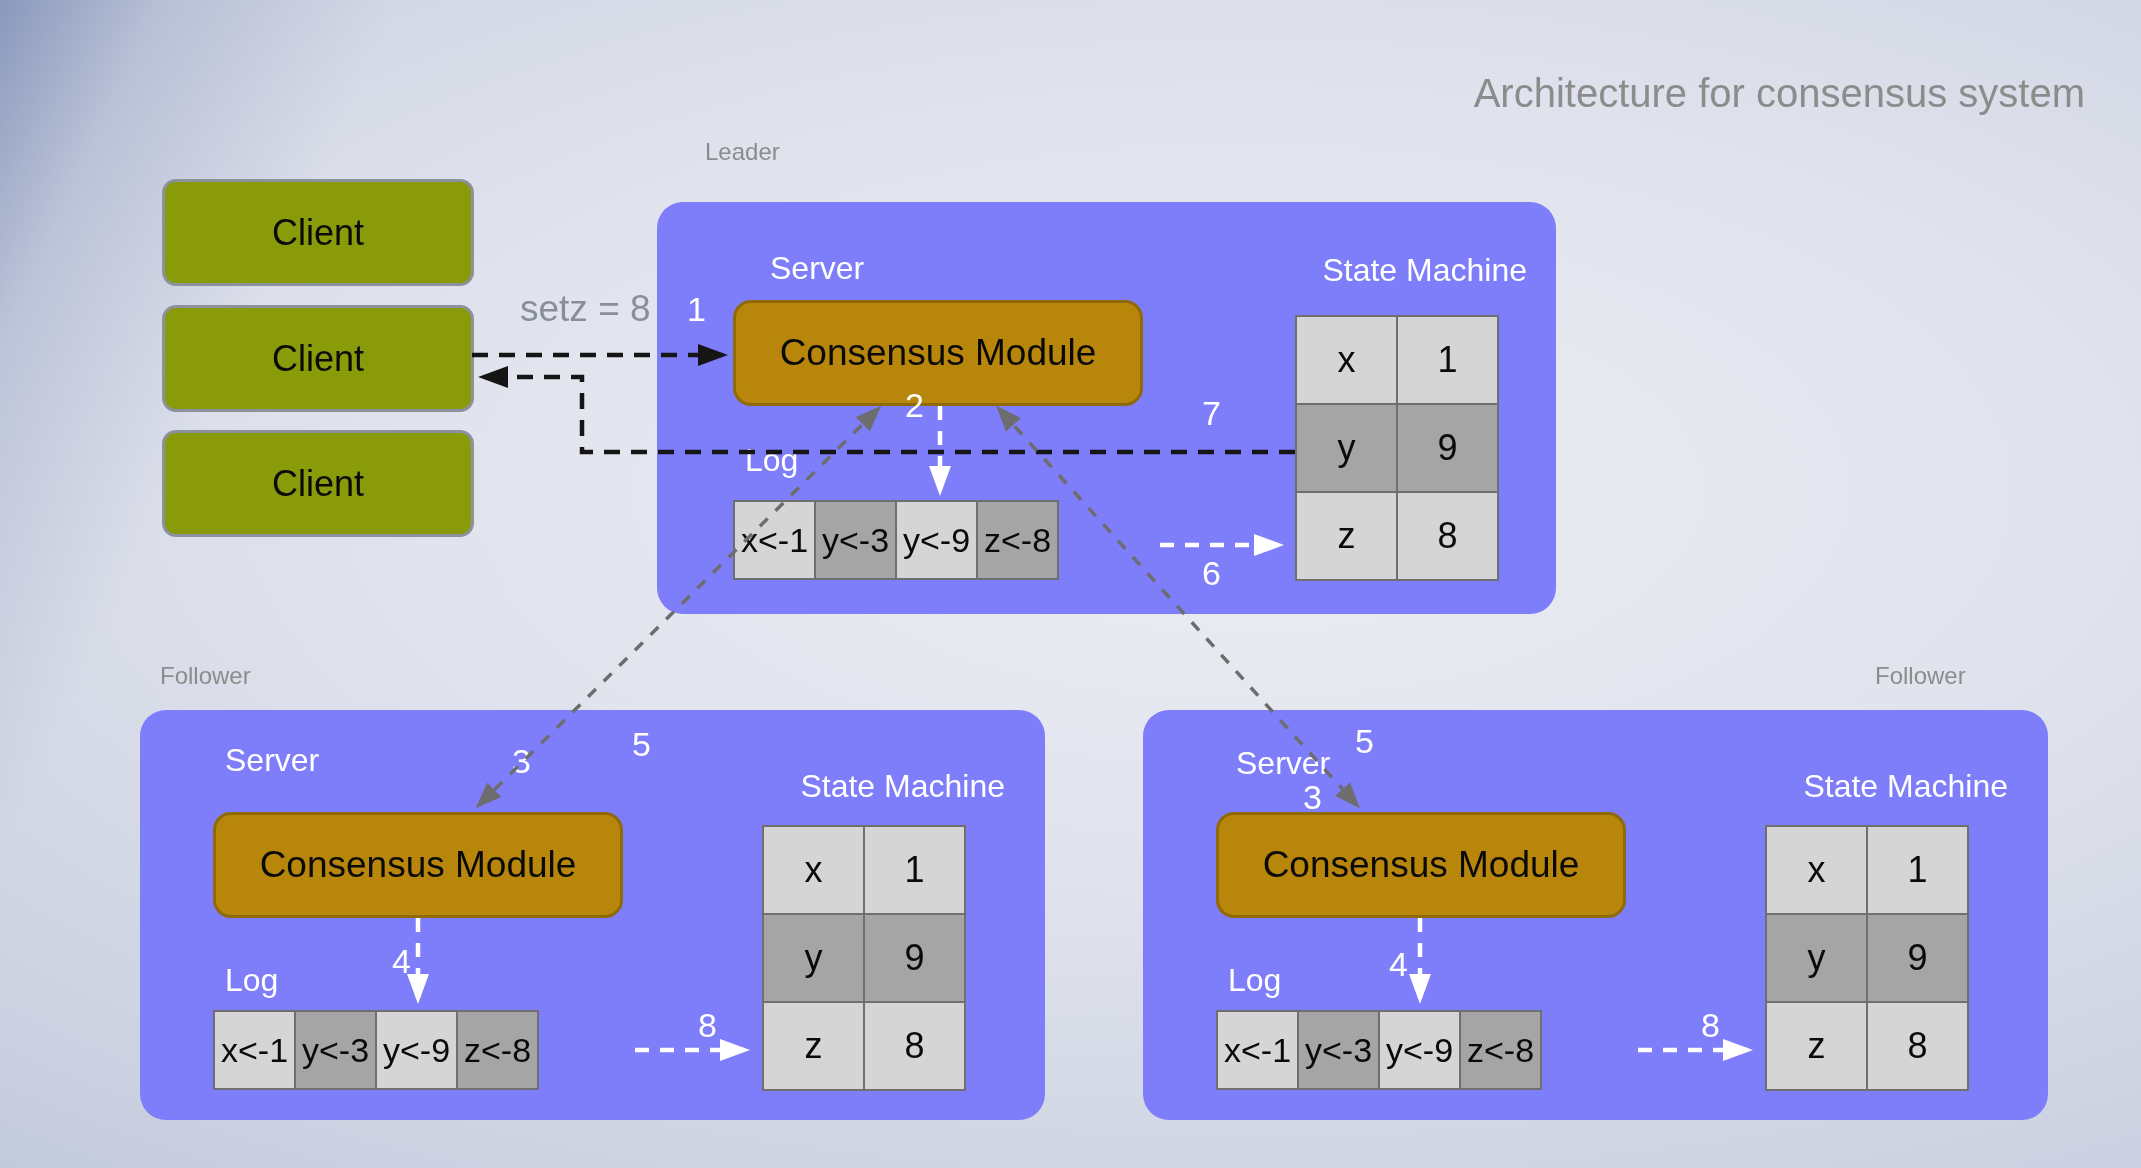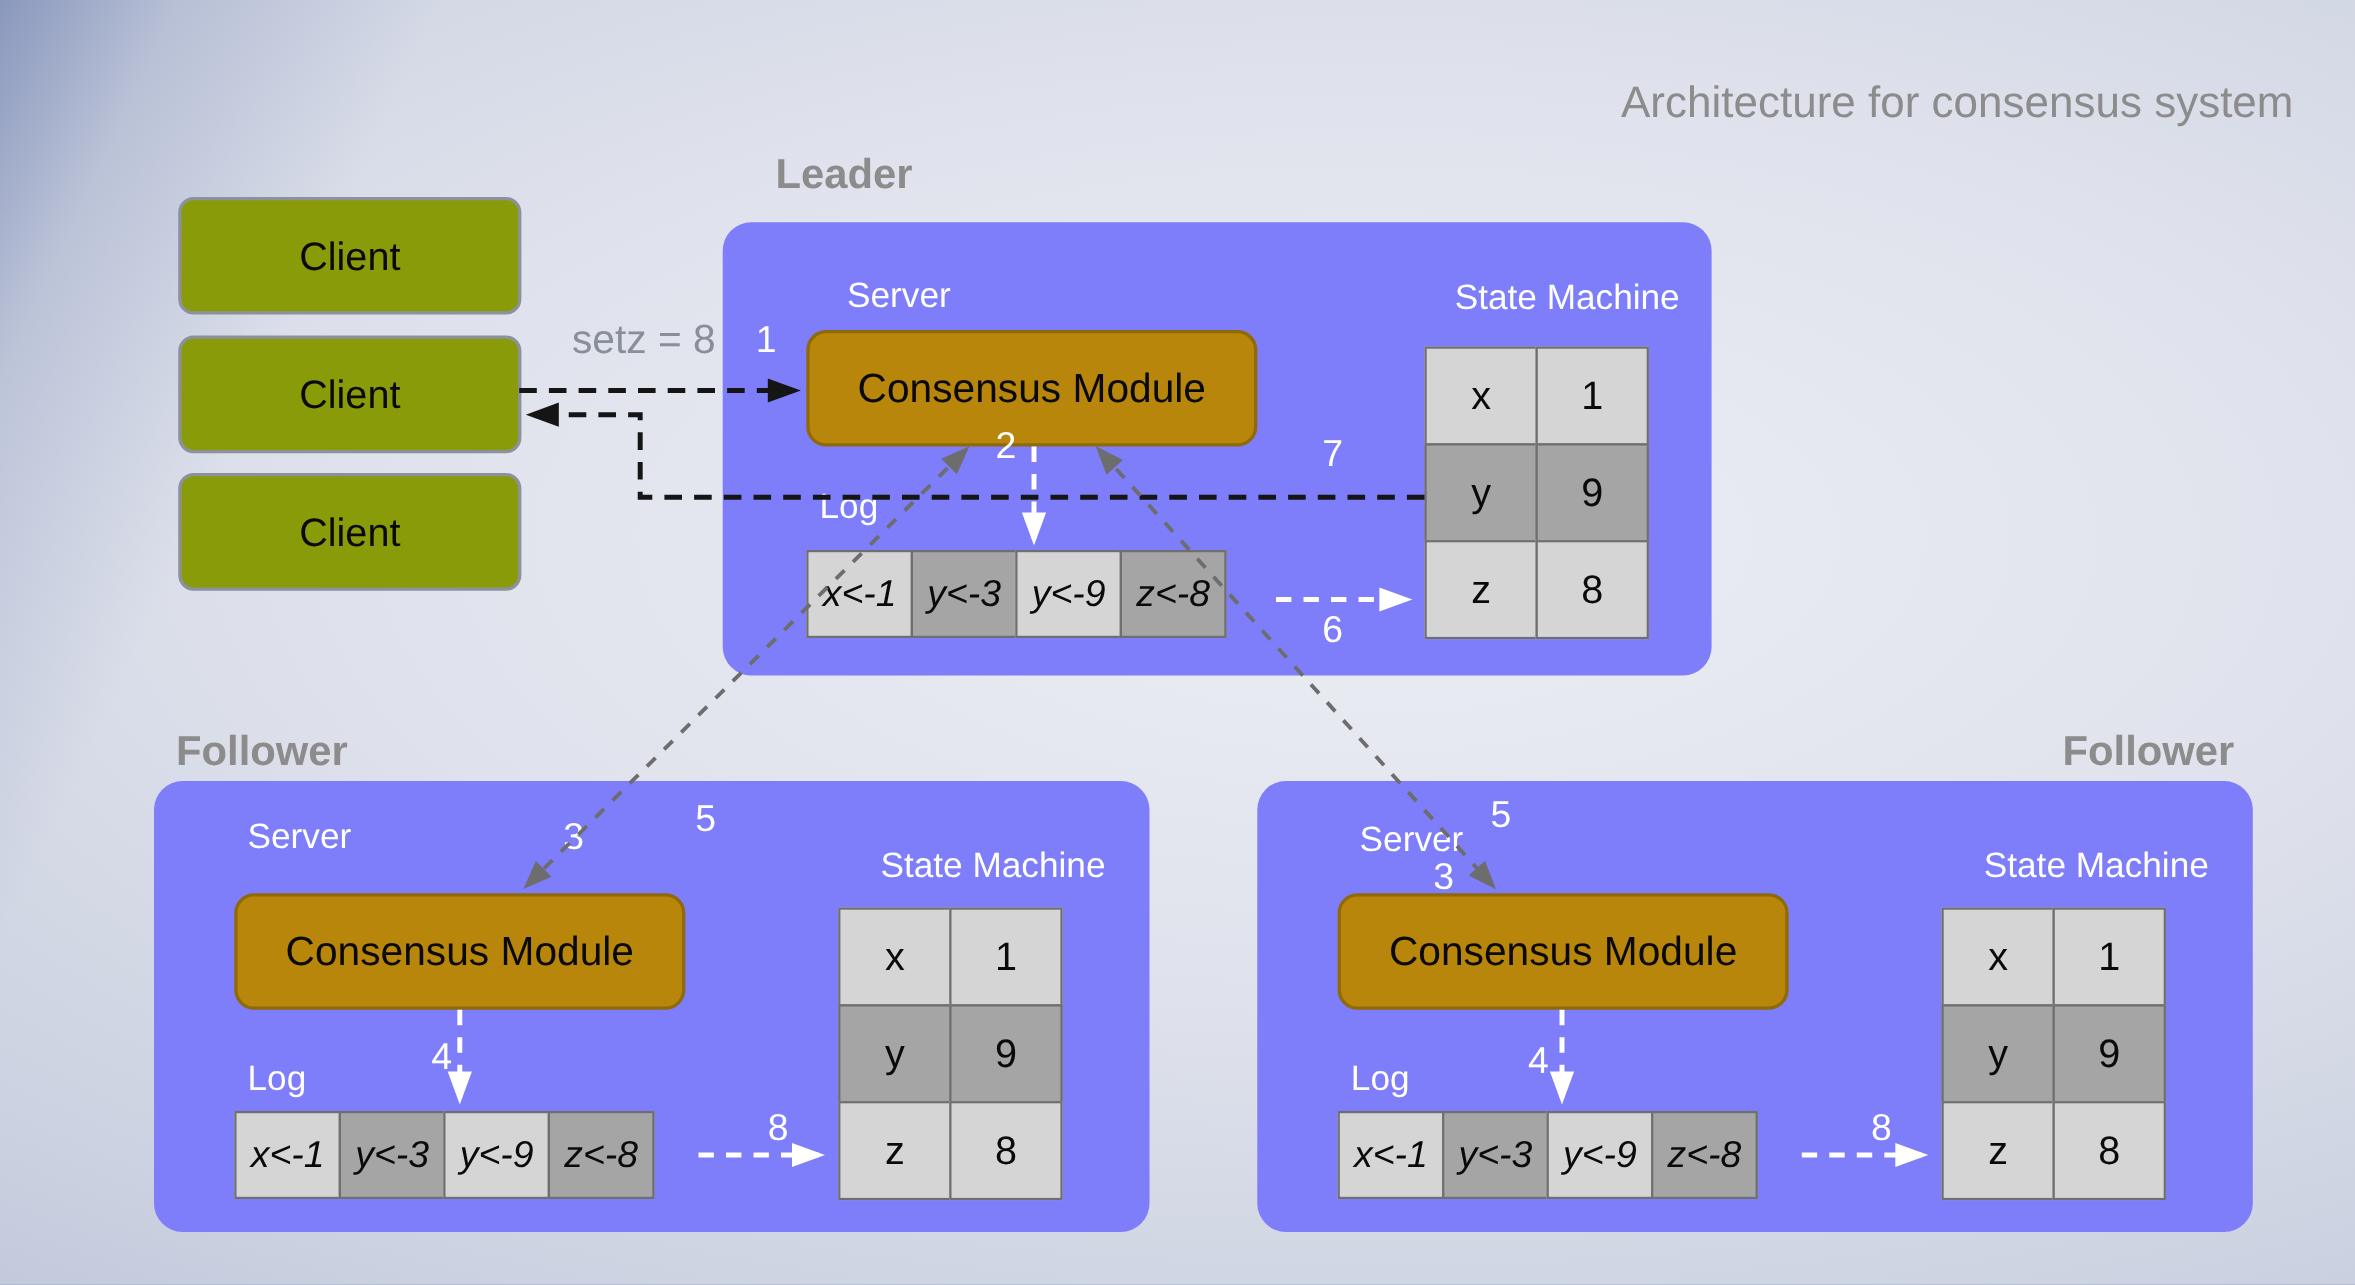--- a/index.html
+++ b/index.html
@@ -3,21 +3,21 @@
 <meta charset="utf-8">
 <style>
   html,body { margin:0; padding:0; background:#9aa5c4; }
   .canvas {
     position:relative; width:2141px; height:1168px; overflow:hidden;
     font-family:"Liberation Sans", sans-serif;
     background-image:
       linear-gradient(115deg, rgba(72,94,152,0.50) 0%, rgba(72,94,152,0.18) 6%, rgba(72,94,152,0) 15%),
       radial-gradient(ellipse 115% 95% at 58% 42%, #eceef4 0%, #dfe2ec 38%, #ccd2e1 68%, #b0bad2 100%);
   }
-  .muted-label { position:absolute; color:var(--muted-label,#8c8c8c); font-size:38px;font-weight:bold; }
+  .muted-label { position:absolute; color:var(--muted-label,#8c8c8c); font-size:24px; }
   .title { position:absolute; right:56px; top:71px; color:var(--muted-label,#8c8c8c); font-size:40px; }
   .request-label { position:absolute; color:#888f99; font-size:37px; }
 
   .client {
     position:absolute; width:306px; height:101px;
     background:var(--client-bg,#8a9b0a);
     border:3px solid #8b929e; border-radius:14px;
     display:flex; align-items:center; justify-content:center;
     font-size:36px; color:#0a0a0a;
   }
@@ -31,23 +31,23 @@
   .module {
     position:absolute; width:404px; height:100px;
     background:var(--module-bg,#b8860b);
     border:3px solid #8f6a06; border-radius:18px;
     display:flex; align-items:center; justify-content:center;
     font-size:37px; color:#0a0a0a;
   }
 
   .log-row { position:absolute; display:flex; }
   .log-cell {
-    width:97px; height:80px; border:2px solid #6f6f6f;
-    display:flex; align-items:center; justify-content:center;
-    font-size:34px; color:#0a0a0a; box-sizing:border-box;font-style:italic;
+    width:83px; height:80px; border:2px solid #6f6f6f;
+    display:flex; align-items:center; justify-content:center;
+    font-size:34px; color:#0a0a0a; box-sizing:border-box;
   }
   .log-cell + .log-cell { margin-left:-2px; }
   .cell-light { background:var(--cell-light,#d5d5d5); }
   .cell-dark  { background:var(--cell-dark,#a5a5a5); }
 
   .sm-table { position:absolute; }
   .sm-row { display:flex; }
   .sm-row + .sm-row { margin-top:-2px; }
   .sm-cell {
     width:103px; height:90px; border:2px solid #6f6f6f;

